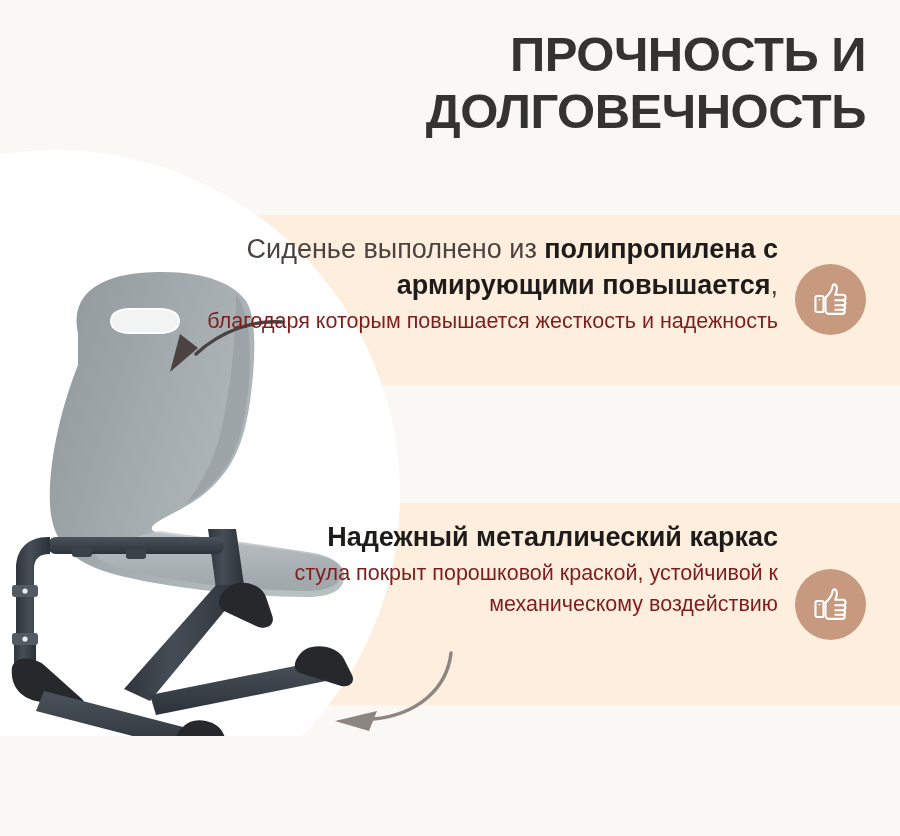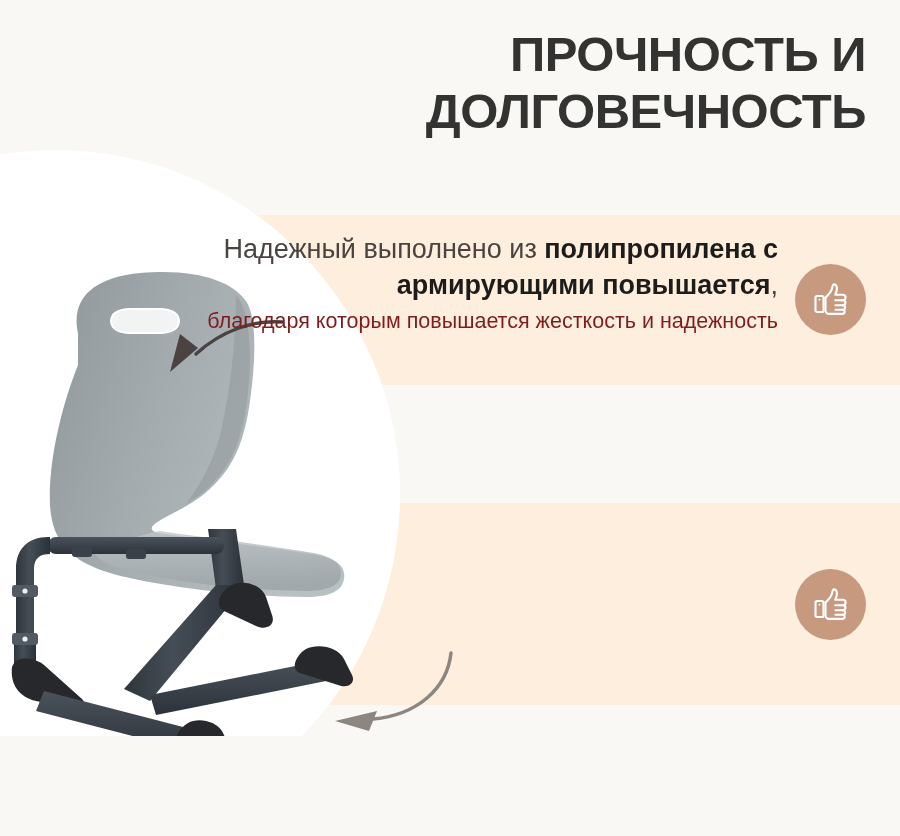--- a/index.html
+++ b/index.html
@@ -188,25 +188,27 @@
 
   <svg class="arrow" id="arrow-2" viewBox="0 0 200 90" xmlns="http://www.w3.org/2000/svg">
     <path d="M186,8 C182,44 152,70 108,74" stroke="#8c8580" stroke-width="3.4" fill="none" stroke-linecap="round"></path>
     <path d="M112,66 L70,76 L104,86 Z" fill="#8c8580"></path>
   </svg>
 
   <div id="title">ПРОЧНОСТЬ И
 ДОЛГОВЕЧНОСТЬ</div>
 
   <div class="feature" id="feature-1">
-    <span class="f-strong"><span class="f-lead">Надежный выполнено из </span><span>полипропилена с армирующими повышается</span><span class="f-tail">,</span></span>
+    <span class="f-strong"><span class="f-lead">Сиденье выполнено из </span><span>полипропилена с армирующими повышается</span><span class="f-tail">,</span></span>
     <span class="f-body">благодаря которым повышается жесткость и надежность</span>
   </div>
 
   <div class="feature" id="feature-2">
+    <span class="f-strong"><span class="f-lead"></span><span>Надежный металлический каркас</span><span class="f-tail"></span></span>
+    <span class="f-body">стула покрыт порошковой краской, устойчивой к механическому воздействию</span>
   </div>
 
   <div class="badge" id="badge-1">
     <svg width="40" height="40" viewBox="0 0 40 40">
       <g fill="none" stroke="#ffffff" stroke-width="2.1" stroke-linejoin="round" stroke-linecap="round">
         <rect x="4.5" y="16" width="8" height="16" rx="1.6"></rect>
         <circle cx="8.5" cy="19.6" r="0.95" fill="#ffffff" stroke="none"></circle>
         <path d="M14.5,17.6 C17.4,15 20.2,11.6 21,8.6 C21.6,6.3 21.3,4.6 22.8,4.4
                  C24.6,4.2 25.9,5.8 25.9,8.4 C25.9,10.6 25,13.2 24.2,14.8
                  L31.6,14.8 C33.4,14.8 34.6,16 34.6,17.5 C34.6,19 33.4,20.2 31.6,20.2"></path>

